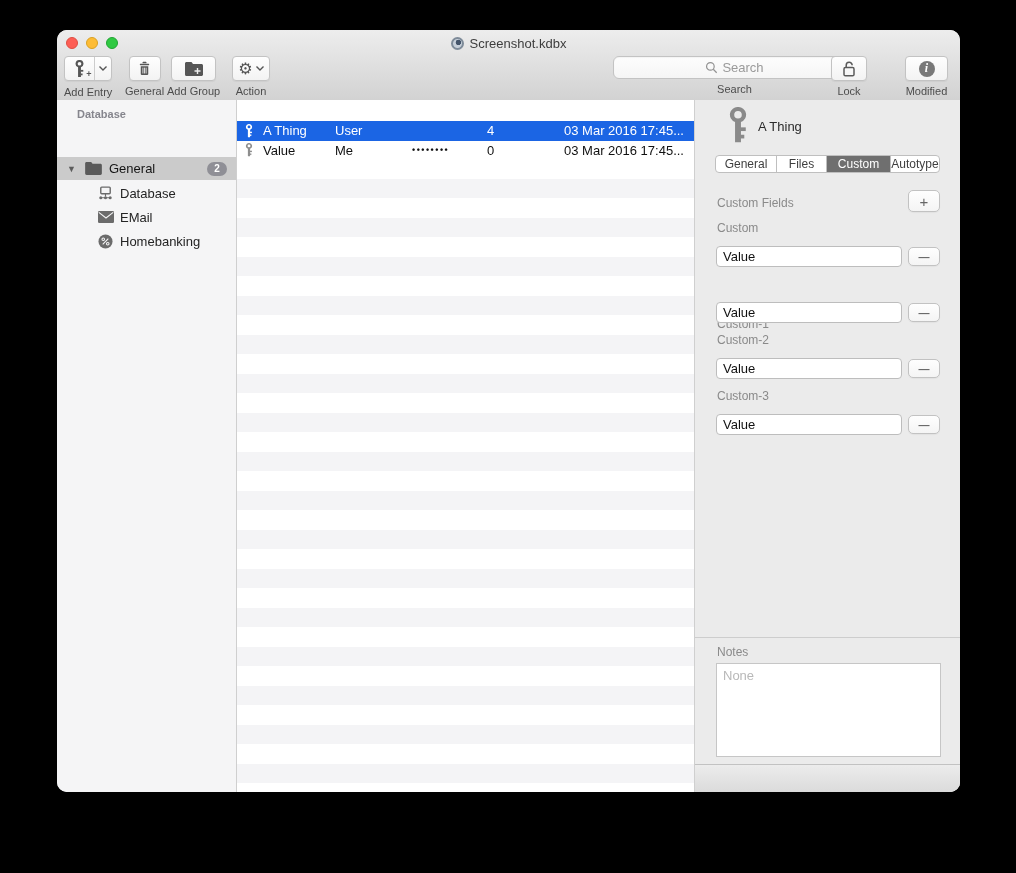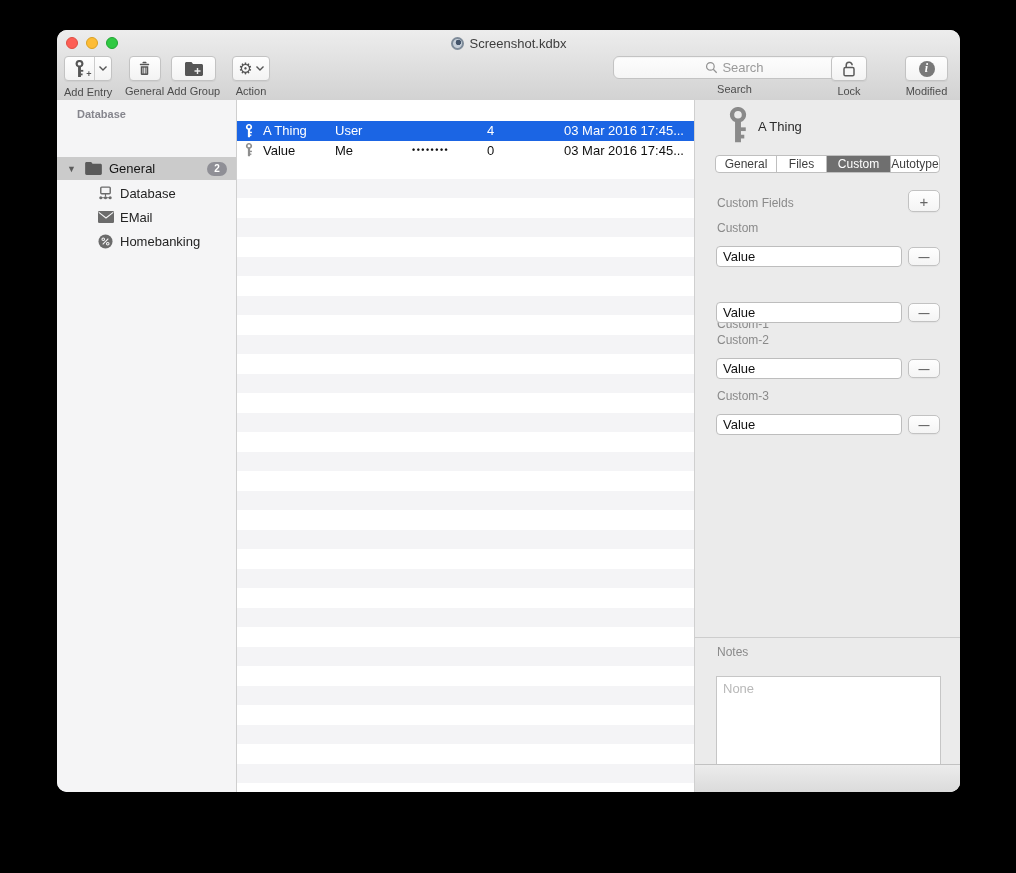--- a/index.html
+++ b/index.html
@@ -122,21 +122,21 @@
   .minus-btn{height:19px;font-size:11px;font-weight:700;}
   .field-input{
     position:absolute;left:21px;width:186px;height:21px;box-sizing:border-box;
     border:1px solid #bdbdbd;border-radius:4px;background:#fff;padding:0 6px;
     font-family:inherit;font-size:13px;color:#111;outline:none;
   }
   .notes-divider{position:absolute;left:0;right:0;top:537px;height:1px;background:#cdcdcd;}
   .notes-area{
     position:absolute;left:21px;top:563px;width:225px;height:94px;box-sizing:border-box;
     border:1px solid #c6c6c6;background:#fff;resize:none;padding:4px 6px;
-    font-family:inherit;font-size:13px;color:#333;outline:none;margin-top:13px;
+    font-family:inherit;font-size:13px;color:#333;outline:none;
   }
   .notes-area::placeholder{color:#b8b8b8;}
   .insp-footer{
     position:absolute;left:0;right:0;top:664px;bottom:0;
     background:linear-gradient(#ececec,#dbdbdb);border-top:1px solid #c2c2c2;
   }
   svg{display:block;}
 </style>
 </head>
 <body>

